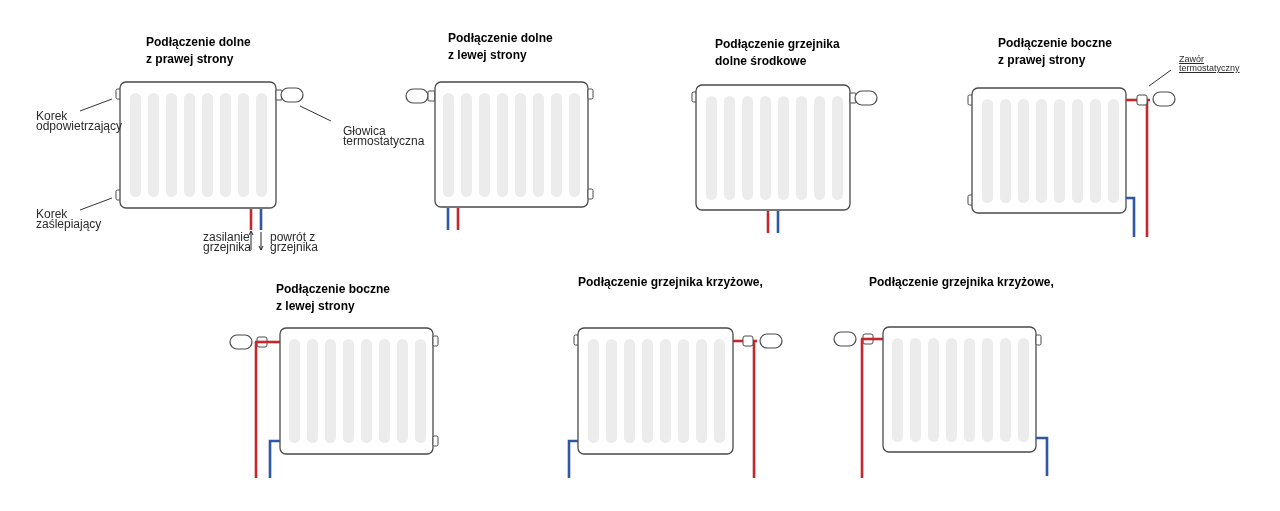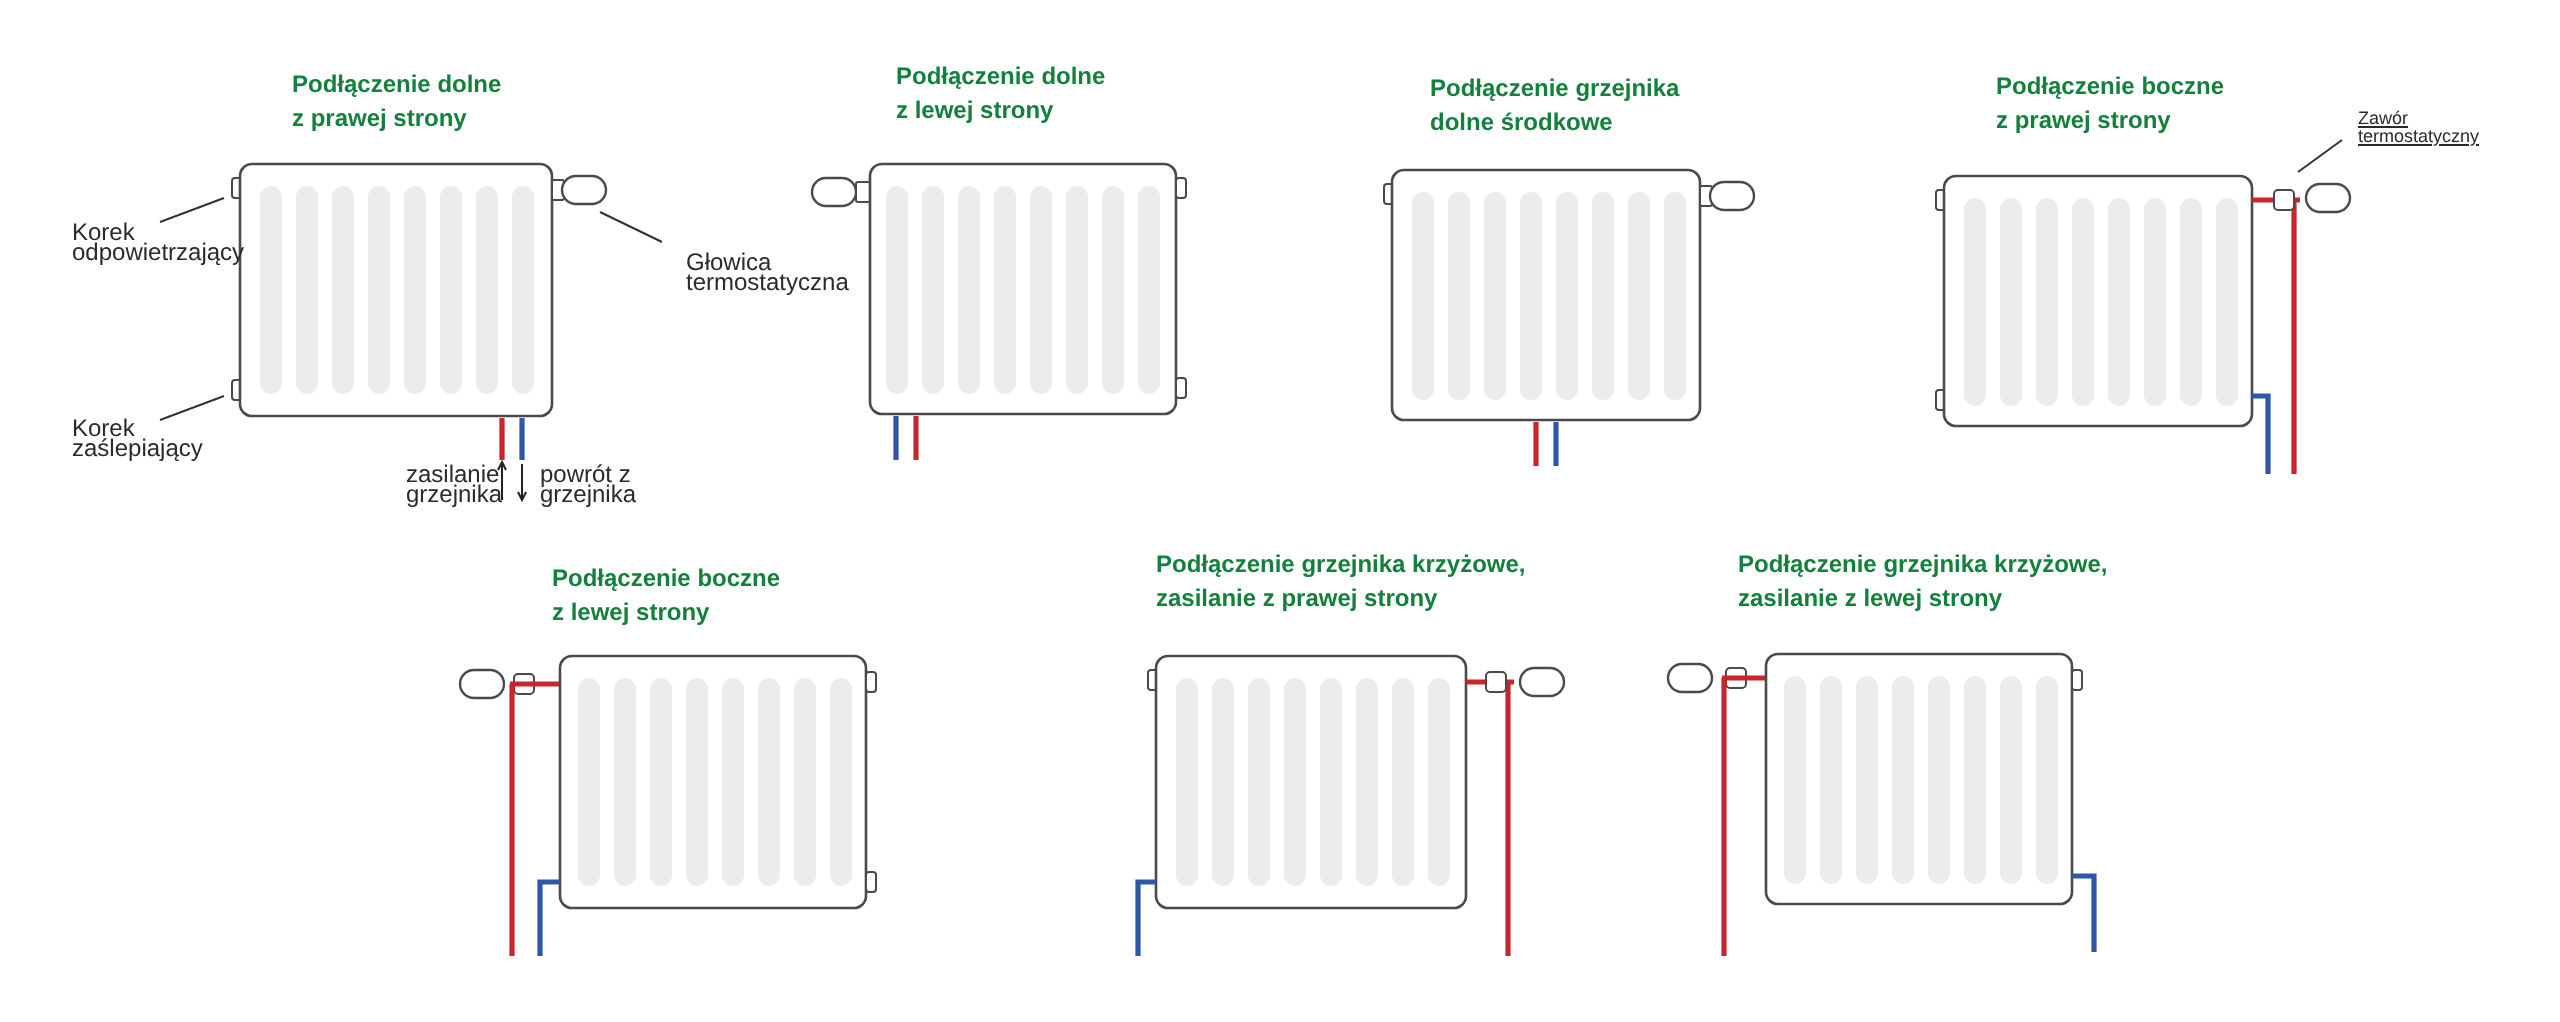--- a/index.html
+++ b/index.html
@@ -1,18 +1,18 @@
 <!DOCTYPE html>
 <html><head>
 <meta charset="utf-8">
 <style>
   html, body { margin:0; padding:0; background:#ffffff; }
   body { width:1280px; height:511px; position:relative; overflow:hidden;
          font-family:"Liberation Sans", "DejaVu Sans", sans-serif; color:#1a1a1a; }
-  .title { position:absolute; font-weight:bold; font-size:12px; line-height:17px; color:#15803d; white-space:nowrap; }
+  .title { position:absolute; font-weight:bold; font-size:12px; line-height:17px; color:#000000; white-space:nowrap; }
   .label { position:absolute; font-size:12px; line-height:10px; color:#2a2a2a; white-space:nowrap; }
   svg#diagram { position:absolute; left:0; top:0; }
   .rad-body { fill:#ffffff; stroke:#4a4a4a; stroke-width:1.3; }
   .fin { fill:#ececec; }
   .cap { fill:#ffffff; stroke:#4a4a4a; stroke-width:1; }
   .thermo { fill:#ffffff; stroke:#4a4a4a; stroke-width:1.2; }
   .leader { stroke:#333333; stroke-width:1; fill:none; }
   .pipe-red { stroke:#c8262d; stroke-width:2.6; fill:none; }
   .pipe-blue { stroke:#2f57a7; stroke-width:2.6; fill:none; }
   .arrow { stroke:#222; stroke-width:1; fill:none; }
@@ -136,25 +136,23 @@
 <div class="title" style="left:998px; top:35px;">
   <div>Podłączenie boczne</div>
   <div>z prawej strony</div>
 </div>
 <div class="title" style="left:276px; top:281px;">
   <div>Podłączenie boczne</div>
   <div>z lewej strony</div>
 </div>
 <div class="title" style="left:578px; top:274px;">
   <div>Podłączenie grzejnika krzyżowe,</div>
-  <div>zasilanie z prawej strony</div>
 </div>
 <div class="title" style="left:869px; top:274px;">
   <div>Podłączenie grzejnika krzyżowe,</div>
-  <div>zasilanie z lewej strony</div>
 </div>
 
 <div class="label" style="left:36px; top:111px;">
   <div>Korek</div>
   <div>odpowietrzający</div>
 </div>
 <div class="label" style="left:36px; top:209px;">
   <div>Korek</div>
   <div>zaślepiający</div>
 </div>

